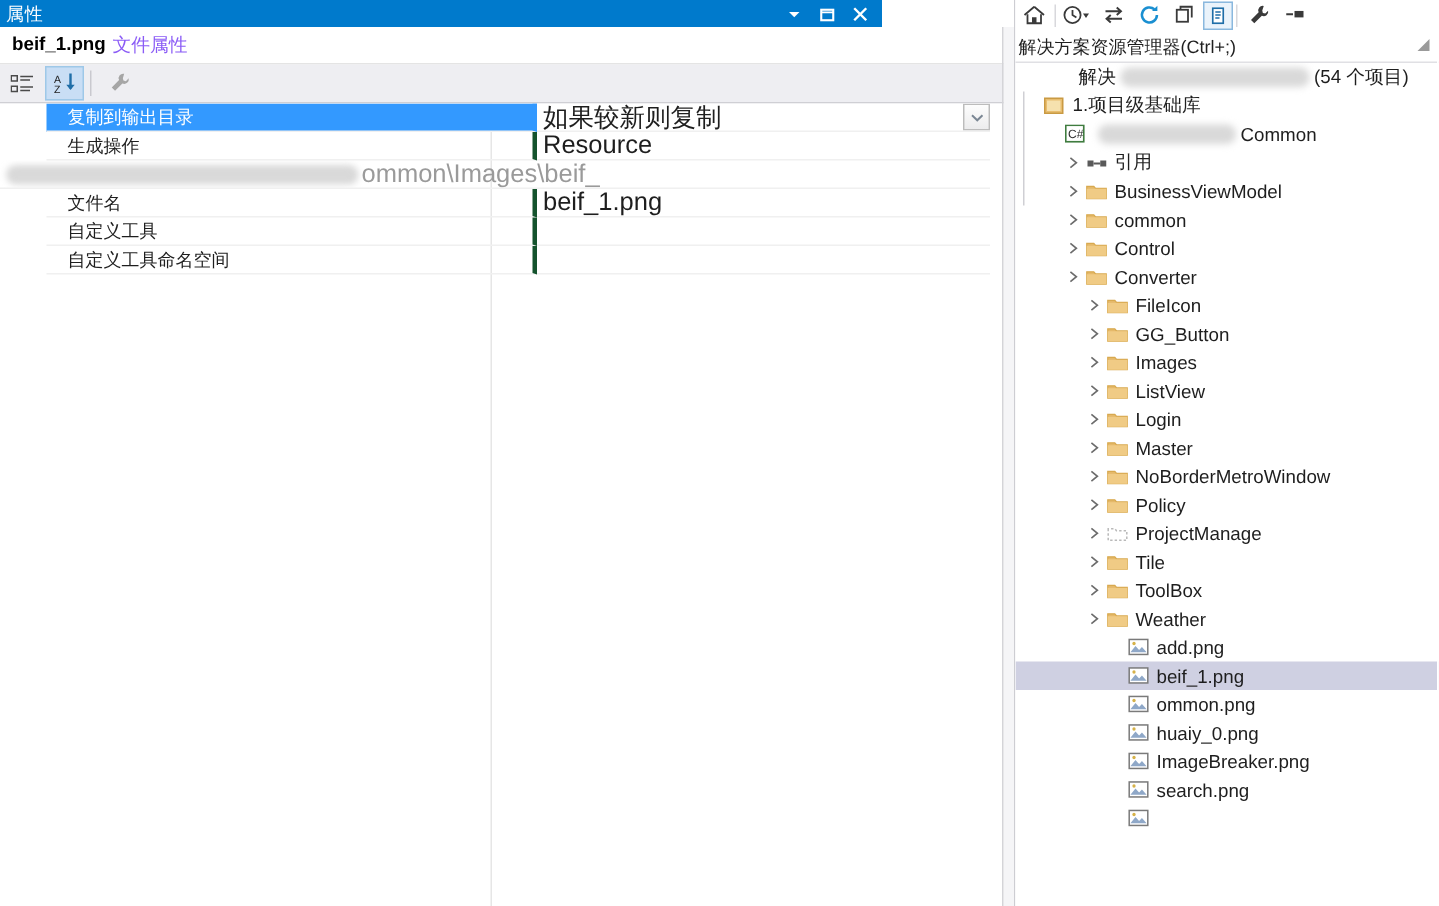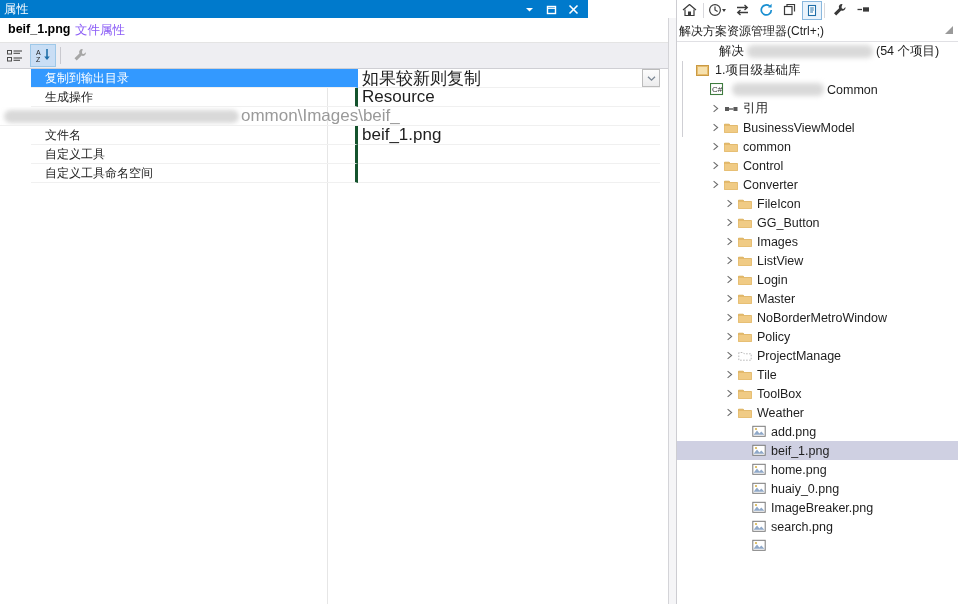--- a/index.html
+++ b/index.html
@@ -616,21 +616,21 @@
           <div class="tnode" style="padding-left: 60px;">
             <span class="exp"></span>
             <span class="tico">
               <svg width="14" height="13" viewBox="0 0 14 13">
                 <rect x="0.8" y="1.3" width="12.4" height="10" fill="#ffffff" stroke="#7a7a7a" stroke-width="1"></rect>
                 <path d="M1.6 9.8 L5 5.6 L7.4 8.4 L9.3 6.4 L12.4 9.8 Z" fill="#8fa8c8"></path>
                 <circle cx="4" cy="4" r="1.1" fill="#d6b24a"></circle>
               </svg>
             </span>
             <span class="tlabel">
-              <span>home.png</span>
+              <span>ommon.png</span>
             </span>
           </div>
           <div class="tnode" style="padding-left: 60px;">
             <span class="exp"></span>
             <span class="tico">
               <svg width="14" height="13" viewBox="0 0 14 13">
                 <rect x="0.8" y="1.3" width="12.4" height="10" fill="#ffffff" stroke="#7a7a7a" stroke-width="1"></rect>
                 <path d="M1.6 9.8 L5 5.6 L7.4 8.4 L9.3 6.4 L12.4 9.8 Z" fill="#8fa8c8"></path>
                 <circle cx="4" cy="4" r="1.1" fill="#d6b24a"></circle>
               </svg>

